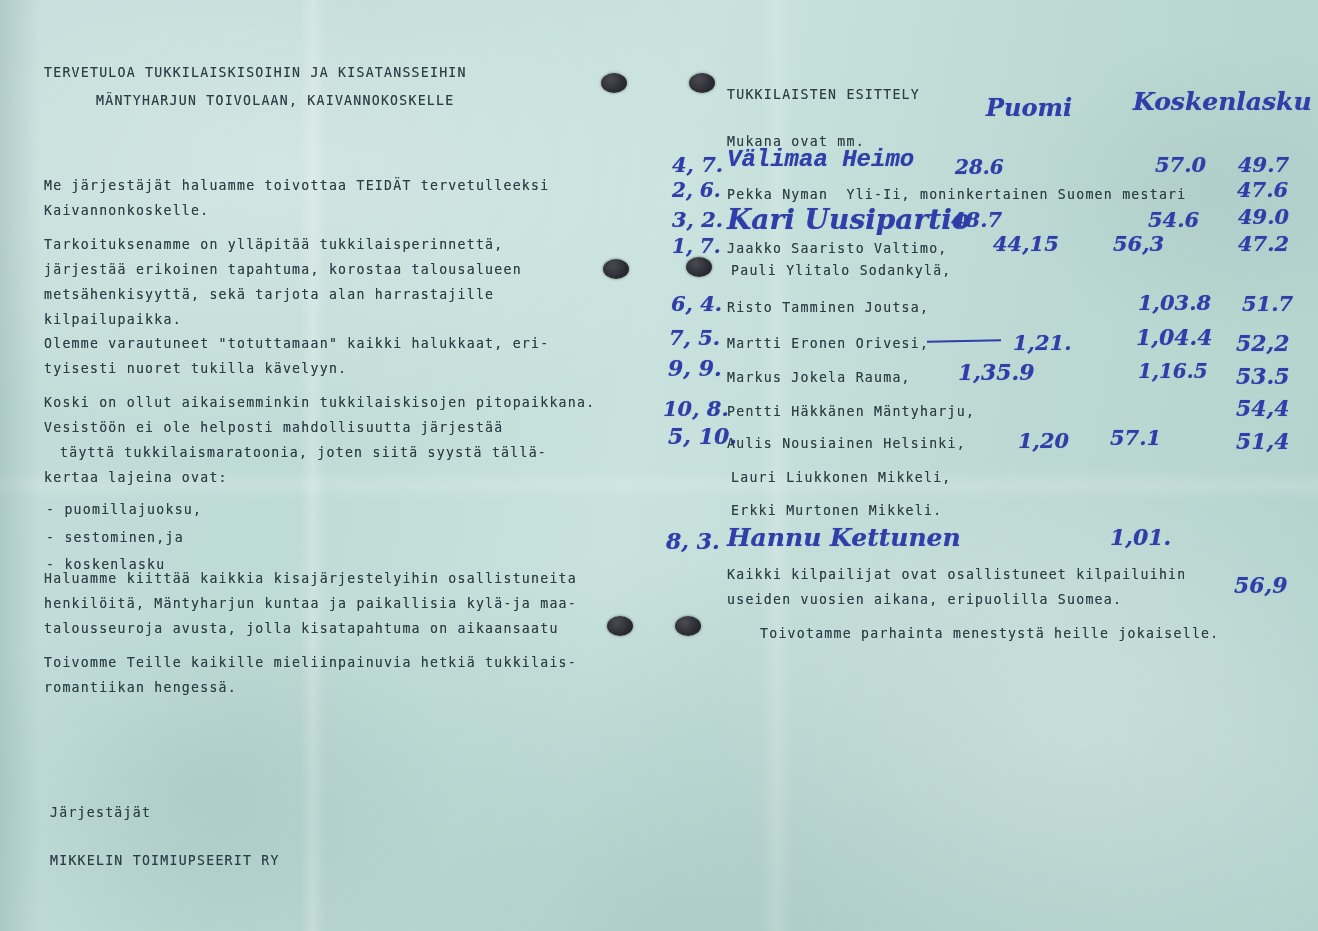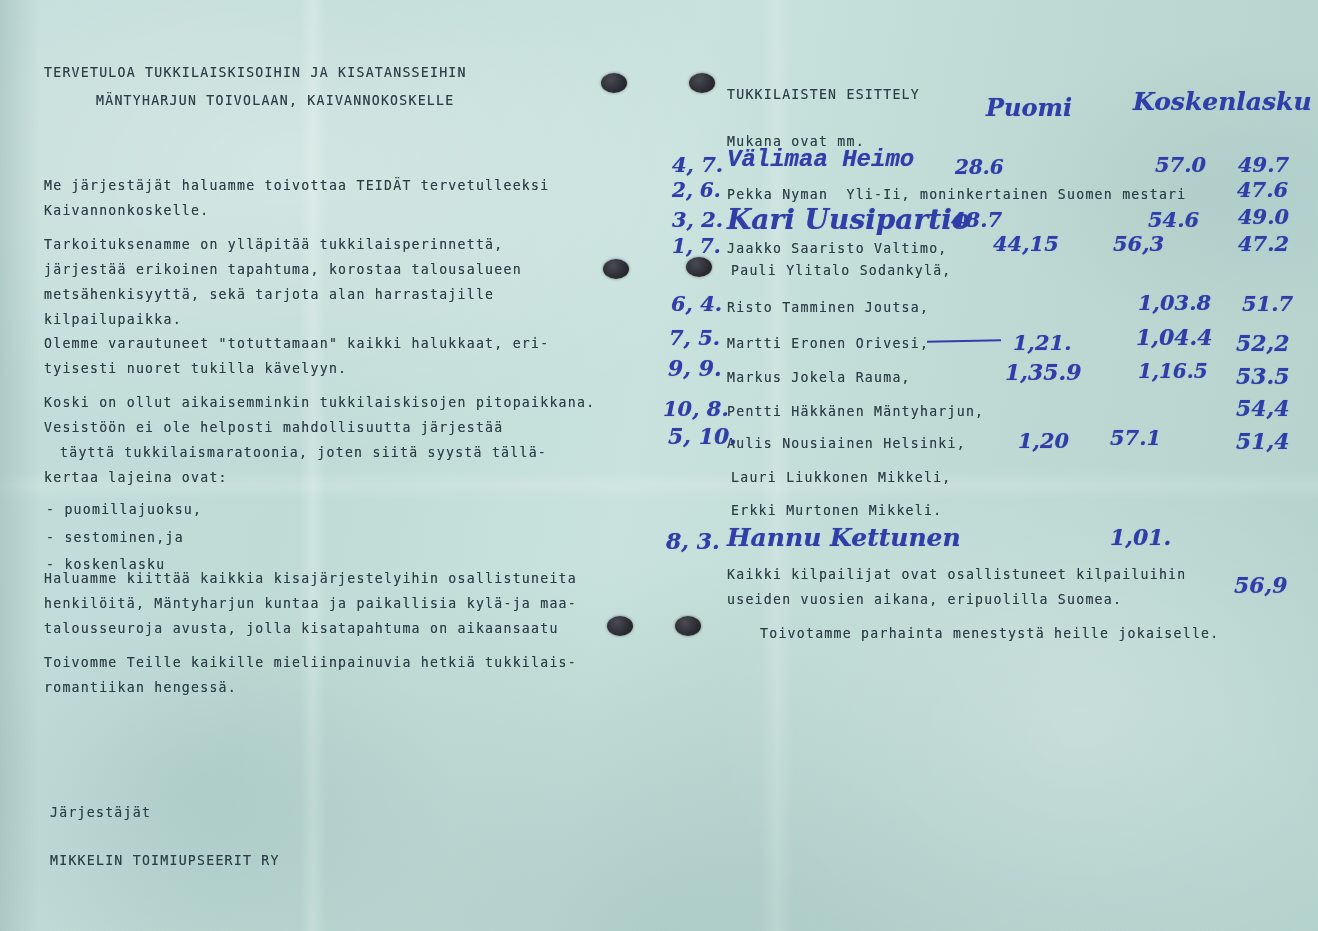--- a/index.html
+++ b/index.html
@@ -176,26 +176,26 @@
 
   <div class="hw" style="left:669px; top:325px; font-size:21px;">7, 5.</div>
   <div class="tw" style="left:727px; top:331px;">Martti Eronen Orivesi,</div>
   <div class="strike" style="left:927px; top:340px; width:74px;"></div>
   <div class="hw thin" style="left:1013px; top:330px; font-size:21px;">1,21.</div>
   <div class="hw thin" style="left:1136px; top:324px; font-size:22px;">1,04.4</div>
   <div class="hw thin" style="left:1236px; top:330px; font-size:22px;">52,2</div>
 
   <div class="hw" style="left:668px; top:355px; font-size:22px;">9, 9.</div>
   <div class="tw" style="left:727px; top:365px;">Markus Jokela Rauma,</div>
-  <div class="hw thin" style="left:958px; top:359px; font-size:22px;margin-left:47px;">1,35.9</div>
+  <div class="hw thin" style="left:958px; top:359px; font-size:22px;">1,35.9</div>
   <div class="hw thin" style="left:1138px; top:359px; font-size:20px;">1,16.5</div>
   <div class="hw thin" style="left:1236px; top:363px; font-size:22px;">53.5</div>
 
   <div class="hw" style="left:663px; top:396px; font-size:21px;">10, 8.</div>
-  <div class="tw" style="left:727px; top:399px;">Pentti Häkkänen Mäntyharjun,</div>
+  <div class="tw" style="left:727px; top:399px;">Pentti Häkkänen Mäntyharju,</div>
   <div class="hw thin" style="left:1236px; top:395px; font-size:22px;">54,4</div>
 
   <div class="hw" style="left:668px; top:423px; font-size:22px;">5, 10.</div>
   <div class="tw" style="left:727px; top:431px;">Aulis Nousiainen Helsinki,</div>
   <div class="hw thin" style="left:1018px; top:428px; font-size:21px;">1,20</div>
   <div class="hw thin" style="left:1110px; top:425px; font-size:21px;">57.1</div>
   <div class="hw thin" style="left:1236px; top:428px; font-size:22px;">51,4</div>
 
   <div class="tw" style="left:731px; top:465px;">Lauri Liukkonen Mikkeli,</div>
 

